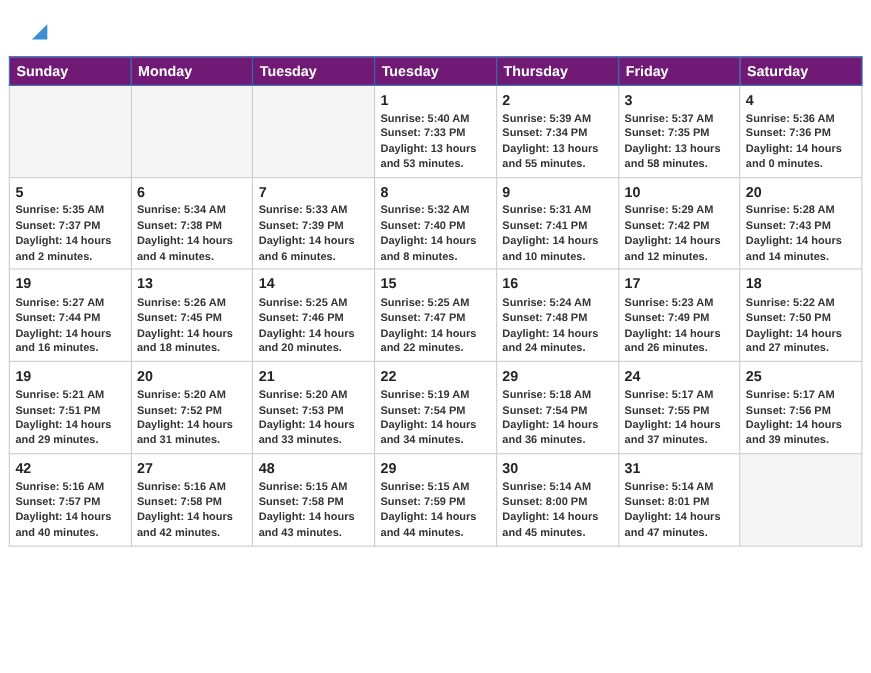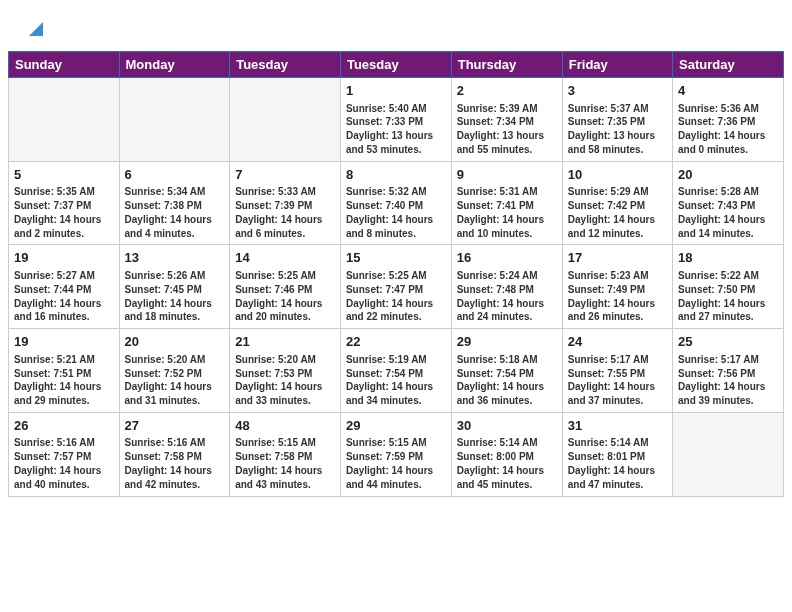--- a/index.html
+++ b/index.html
@@ -218,21 +218,21 @@
             <span class="day-num">24</span>
             <div class="day-info">Sunrise: 5:17 AM<br>Sunset: 7:55 PM<br>Daylight: 14 hours and 37 minutes.</div>
           </td>
           <td>
             <span class="day-num">25</span>
             <div class="day-info">Sunrise: 5:17 AM<br>Sunset: 7:56 PM<br>Daylight: 14 hours and 39 minutes.</div>
           </td>
         </tr>
         <tr>
           <td>
-            <span class="day-num">26</span>
+            <span class="day-num">42</span>
             <div class="day-info">Sunrise: 5:16 AM<br>Sunset: 7:57 PM<br>Daylight: 14 hours and 40 minutes.</div>
           </td>
           <td>
             <span class="day-num">27</span>
             <div class="day-info">Sunrise: 5:16 AM<br>Sunset: 7:58 PM<br>Daylight: 14 hours and 42 minutes.</div>
           </td>
           <td>
             <span class="day-num">48</span>
             <div class="day-info">Sunrise: 5:15 AM<br>Sunset: 7:58 PM<br>Daylight: 14 hours and 43 minutes.</div>
           </td>

